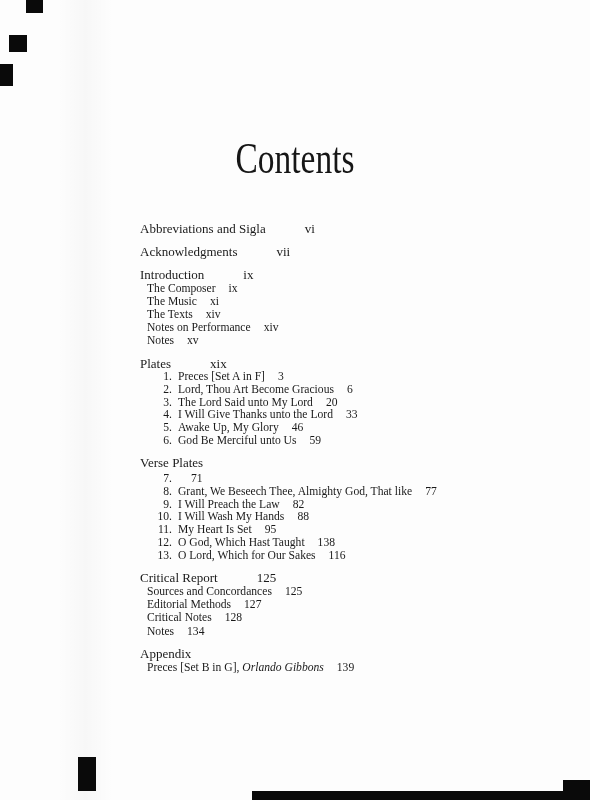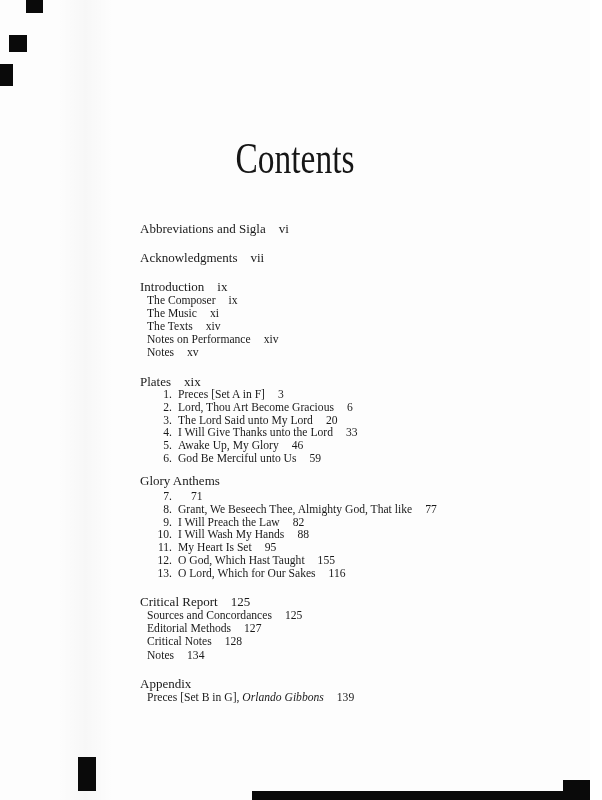--- a/index.html
+++ b/index.html
@@ -55,21 +55,22 @@
     margin-right: 40px;
   }
   .row {
     display: flex;
     align-items: baseline;
     line-height: 1.0;
     white-space: nowrap;
   }
   .row.main {
     font-size: 13px;
-    margin-top: 16px;
+    margin-top: 10px;
+    gap: 26px;
   }
   .row.heading {
     font-size: 13px;
     margin-top: 9px;
     margin-bottom: 4.5px;
   }
   .row.sub {
     font-size: 11.6px;
     margin-left: 7px;
     margin-top: 1.6px;
@@ -169,21 +170,21 @@
         <span class="num">5.</span>
         <span class="label">Awake Up, My Glory</span>
         <span class="pg">46</span>
       </div>
       <div class="row item">
         <span class="num">6.</span>
         <span class="label">God Be Merciful unto Us</span>
         <span class="pg">59</span>
       </div>
       <div class="row heading">
-        <span class="label">Glory Anthems</span>
+        <span class="label">Verse Plates</span>
       </div>
       <div class="row item">
         <span class="num">7.</span>
         <span class="pg">71</span>
       </div>
       <div class="row item">
         <span class="num">8.</span>
         <span class="label">Grant, We Beseech Thee, Almighty God, That like</span>
         <span class="pg">77</span>
       </div>
@@ -198,21 +199,21 @@
         <span class="pg">88</span>
       </div>
       <div class="row item">
         <span class="num">11.</span>
         <span class="label">My Heart Is Set</span>
         <span class="pg">95</span>
       </div>
       <div class="row item">
         <span class="num">12.</span>
         <span class="label">O God, Which Hast Taught</span>
-        <span class="pg">155</span>
+        <span class="pg">138</span>
       </div>
       <div class="row item">
         <span class="num">13.</span>
         <span class="label">O Lord, Which for Our Sakes</span>
         <span class="pg">116</span>
       </div>
       <div class="row main">
         <span class="label">Critical Report</span>
         <span class="pg">125</span>
       </div>

